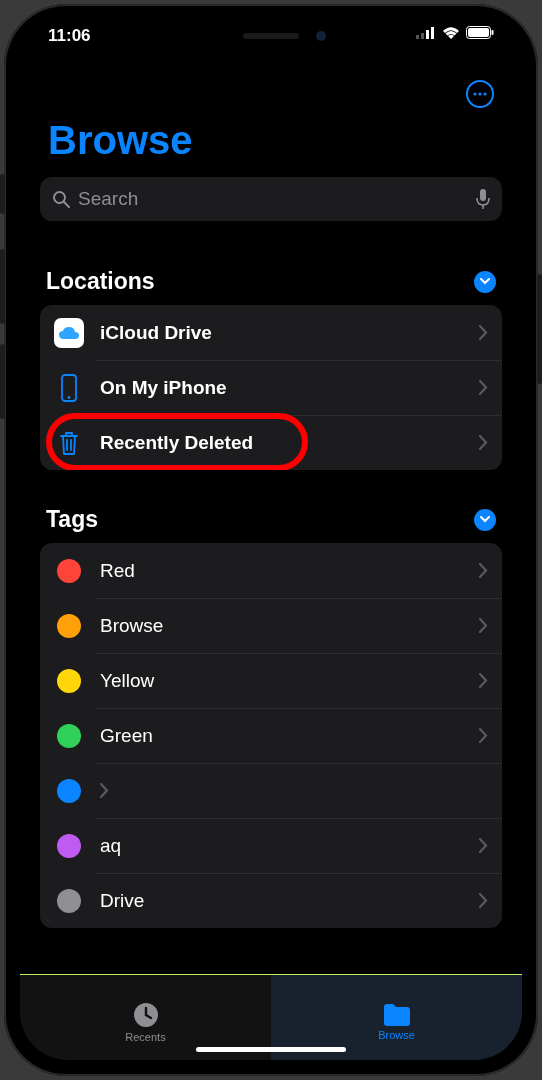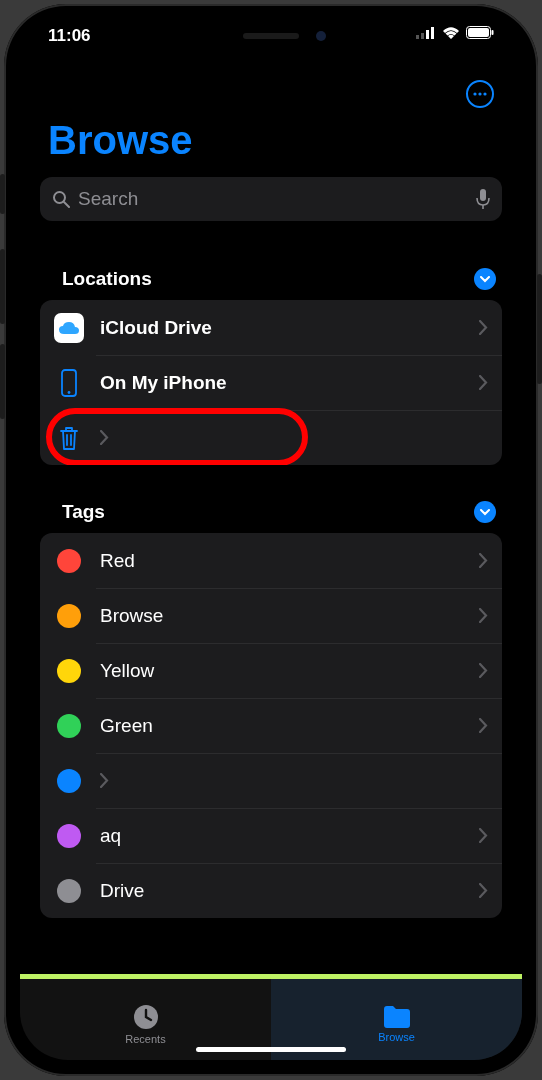--- a/index.html
+++ b/index.html
@@ -39,21 +39,21 @@
   .search-bar {
     margin: 0 20px 39px; background: #1c1c1e; border-radius: 12px; height: 44px;
     display: flex; align-items: center; padding: 0 12px; gap: 8px;
   }
   .search-bar .sicon { color: #8e8e93; }
   .search-bar .splace { color: #8e8e93; font-size: 19px; flex: 1; }
   .search-bar .mic { color: #8e8e93; }
   .content { flex:1; overflow:hidden; padding: 0 20px; }
   .section-header {
     display: flex; align-items: center; justify-content: space-between;
-    color: #fff; font-size: 19px; font-weight: 600; padding: 8px 6px 10px; margin-left: 16px;
+    color: #fff; font-size: 23px; font-weight: 600; padding: 8px 6px 10px;
   }
   .collapse-btn {
     width: 22px; height: 22px; background: #0a84ff; border-radius: 50%;
     display: flex; align-items: center; justify-content: center; color:#000;
   }
   .list { background: #1c1c1e; border-radius: 12px; overflow: hidden; position:relative; }
   .row {
     display: flex; align-items: center; height: 55px; padding: 0 14px;
     gap: 16px; position: relative; cursor: pointer;
   }
@@ -64,21 +64,21 @@
   .row-icon { width: 30px; height: 30px; display: flex; align-items: center; justify-content: center; flex-shrink:0; }
   .row-label { color: #fff; font-size: 19px; flex: 1; }
   .chev { color: #5a5a5e; font-size:18px; }
   .icloud-box { width:30px; height:30px; background:#fff; border-radius:7px; display:flex; align-items:center; justify-content:center; }
   .tag-dot { width: 24px; height: 24px; border-radius: 50%; }
   .highlight-ring {
     position: absolute; border: 6px solid #ff0000; border-radius: 30px;
     left: 6px; width: 262px; height: 58px; top: 108px; pointer-events:none;
   }
   .tab-bar {
-    height: 86px; background: #121212; border-top: 5px solid #bef264;
+    height: 86px; background: #121212; border-top: 1px solid #bef264;
     display: flex; margin-top:auto;
   }
   .tab {
     flex: 1; display: flex; flex-direction: column; align-items: center;
     justify-content: center; gap: 2px; padding-top: 8px; cursor: pointer;
   }
   .tab-label { font-size: 11px; }
   .tab.inactive { color: #8e8e93; }
   .tab.active { color: #0a84ff; background: #17222e; }
   .home-ind { position:absolute; bottom:8px; left:50%; transform:translateX(-50%); width:150px; height:5px; background:#fff; border-radius:3px; }
@@ -184,20 +184,21 @@
                 <path d="M1 1 L7 7.5 L1 14" stroke="#5a5a5e" stroke-width="2.2" fill="none" stroke-linecap="round"></path>
               </svg>
             </span>
         </div>
         <div class="row">
           <span class="row-icon">
             <svg width="22" height="26" viewBox="0 0 22 26">
                 <path d="M3 6 H19 M8 6 V3 H14 V6 M5 6 L6 24 H16 L17 6 M9 10 V20 M13 10 V20" stroke="#0a84ff" stroke-width="1.8" fill="none" stroke-linecap="round" stroke-linejoin="round"></path>
               </svg>
           </span>
+          <span class="row-label">Recently Deleted</span>
           <span class="chev">
               <svg width="9" height="15" viewBox="0 0 9 15">
                 <path d="M1 1 L7 7.5 L1 14" stroke="#5a5a5e" stroke-width="2.2" fill="none" stroke-linecap="round"></path>
               </svg>
             </span>
         </div>
         <div class="highlight-ring"></div>
       </div>
 
       <div class="section-header" style="margin-top:28px;text-align:center;">

